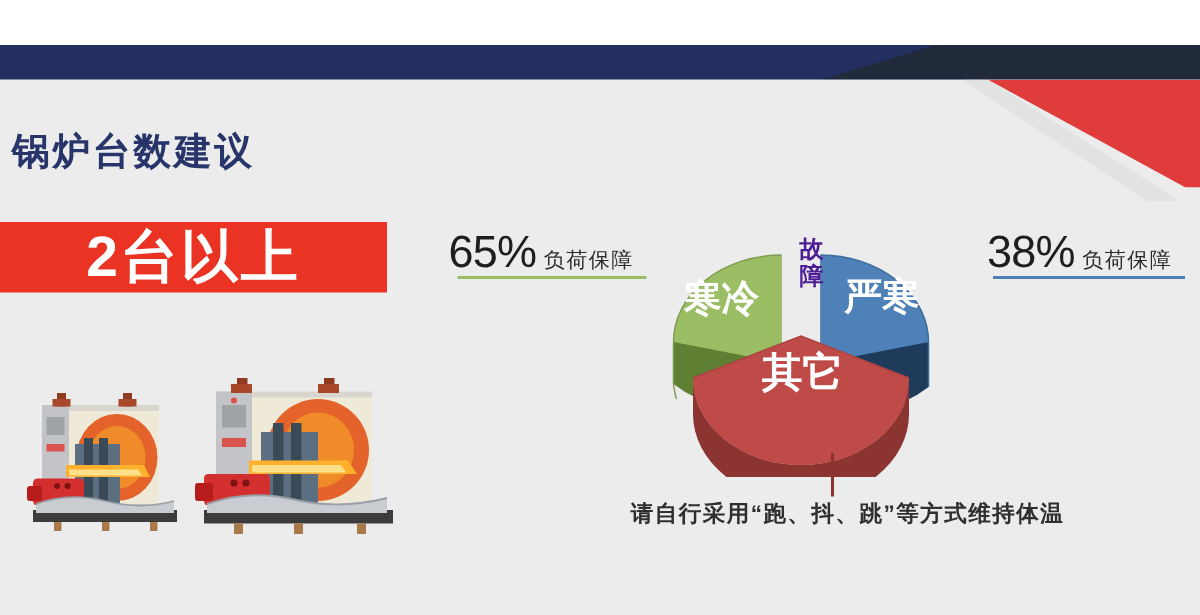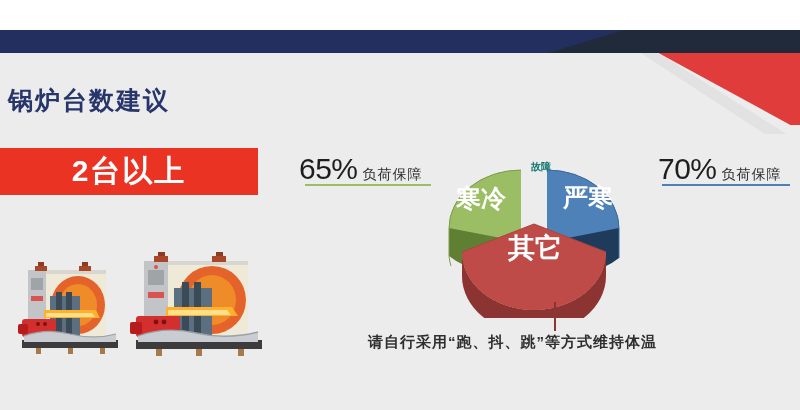--- a/index.html
+++ b/index.html
@@ -65,21 +65,21 @@
     width: 258px; height: 47px;
     background: #ea3323;
   }
   .red-banner-text {
     position: absolute;
     left: 0; top: 118px;
     width: 258px; height: 47px;
     display: flex;
     align-items: center;
     justify-content: center;
-    font-size: 30px;
+    font-size: 38px;
     font-weight: 700;
     letter-spacing: 2px;
     color: #ffffff;
     white-space: nowrap;
   }
 
   
   .boiler {
     position: absolute;
   }
@@ -124,39 +124,41 @@
 
   .stem {
     position: absolute;
     left: 554px; top: 272px;
     width: 2px; height: 29px;
     background: #8c3432;
   }
 
   .bottom-caption {
     position: absolute;
-    left: 368px; top: 303px;
+    left: 390px; top: 303px;
     width: 350px;
+    text-align: center;
     font-size: 15px;
     letter-spacing: 1px;
     color: #2f2f2f;
     font-weight: 700;
     white-space: nowrap;
   }
 
   
   .fault-label {
     position: absolute;
     left: 530px; top: 128px;
     width: 22px;
-    font-size: 10px;
+    font-size: 16px;
     line-height: 18px;
-    color: #0f766e;
+    color: #4c1d95;
     font-weight: 700;
     text-align: center;
+    font-family: Liberation Mono, monospace;
   }
 </style>
 </head>
 <body>
 
 <div id="stage">
 
   <div class="nav-bar"></div>
   <div class="nav-dark-wedge"></div>
   <div class="red-wedge"></div>
@@ -253,21 +255,21 @@
 
   <div class="fault-label">故障</div>
 
   <div class="callout callout-left">
     <span class="pct">65%</span>
     <span class="cn">负荷保障</span>
   </div>
   <div class="leader leader-left"></div>
 
   <div class="callout callout-right">
-    <span class="pct">70%</span>
+    <span class="pct">38%</span>
     <span class="cn">负荷保障</span>
   </div>
   <div class="leader leader-right"></div>
 
   <div class="stem"></div>
   <div class="bottom-caption">请自行采用“跑、抖、跳”等方式维持体温</div>
 
 </div>
 
 </body></html>

